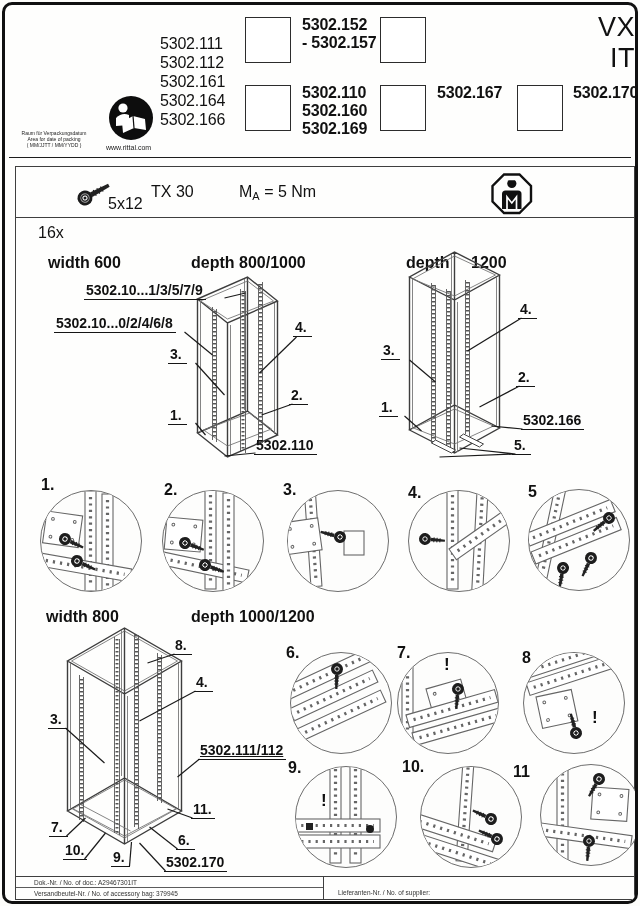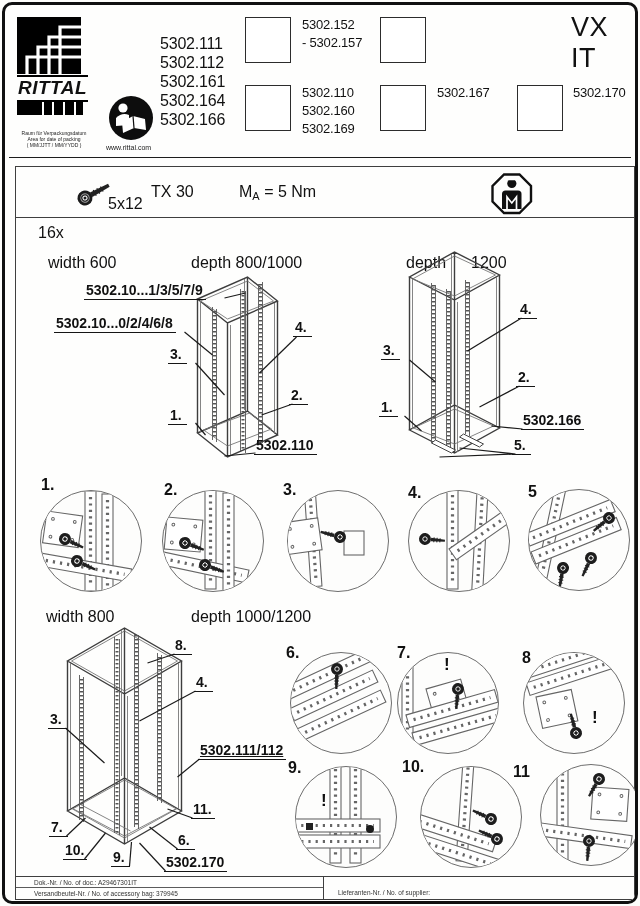--- a/index.html
+++ b/index.html
@@ -2,35 +2,35 @@
 <html><head>
 <meta charset="utf-8">
 <style>
   html,body{margin:0;padding:0;background:#ffffff;}
   .stage{width:640px;height:906px;position:relative;background:#fdfdfb;font-family:"Liberation Sans",sans-serif;color:#111;}
   .page{position:absolute;left:2px;top:2px;width:636px;height:902px;box-sizing:border-box;border:3px solid #101010;border-radius:10px;background:#fefefd;overflow:hidden;}
   .abs{position:absolute;}
   
   .models div{font-size:16px;line-height:19px;letter-spacing:-0.2px;}
   .cbx{position:absolute;width:46px;height:46px;border:1.6px solid #2c2c2c;background:#fff;box-sizing:border-box;}
-  .cblbl div{font-size:13px;line-height:18px;letter-spacing:-0.2px;}
+  .cblbl div{font-size:16px;line-height:18px;letter-spacing:-0.2px;font-weight:bold;}
   .vxit{font-size:27px;letter-spacing:0.5px;}
   .hsep{position:absolute;left:4px;right:4px;top:152px;border-top:1.6px solid #1d1d1d;height:0;}
   
   .logoword{font:italic 700 19px "Liberation Sans",sans-serif;letter-spacing:0.5px;border-top:2.5px solid #000;border-bottom:2.5px solid #000;padding:0 1px 1px 1px;display:inline-block;}
   .logobar{width:66px;height:13px;background:linear-gradient(90deg,#000 0 38%,#fff 38% 41%,#000 41% 53%,#fff 53% 56%,#000 56% 70%,#fff 70% 73%,#000 73% 86%,#fff 86% 89%,#000 89% 100%);}
   .logocap{font-size:5px;line-height:6px;text-align:center;color:#222;width:86px;}
   .website{font-size:7px;color:#222;}
   
   .frame{position:absolute;left:10px;top:161px;width:620px;height:734px;box-sizing:border-box;border:1.4px solid #3f3f3f;background:#fefefd;}
   .tbar{position:absolute;left:0;top:0;width:100%;height:51px;box-sizing:border-box;border-bottom:1.4px solid #3f3f3f;}
   .tbar .t{font-size:16px;}
   .sub{font-size:11px;vertical-align:-3px;}
   .sectitle{font-weight:700;font-size:17px;}
-  .dim{font-weight:400;font-size:16px;}
+  .dim{font-weight:700;font-size:16px;}
   .lbl{position:absolute;font-weight:700;font-size:14px;line-height:15px;border-bottom:1.6px solid #151515;padding:0 3px 1px 2px;min-width:14px;white-space:nowrap;}
   .dnum{position:absolute;font-weight:600;font-size:16px;}
   .dcircle{position:absolute;width:100px;height:100px;border:1.4px solid #6e6e6e;border-radius:50%;overflow:hidden;background:#fdfdfc;}
   .mark{position:absolute;font-weight:700;font-size:17px;}
   
   .foot{position:absolute;left:0;bottom:0;width:100%;height:23px;box-sizing:border-box;border-top:1.4px solid #3f3f3f;font-size:6.5px;color:#333;}
   .foot .lcell{position:absolute;left:0;top:0;width:308px;height:100%;border-right:1.2px solid #3f3f3f;box-sizing:border-box;}
   .foot .row1{position:absolute;left:0;top:0;right:0;height:11px;border-bottom:1px solid #5a5a5a;box-sizing:border-box;padding:2px 0 0 18px;}
   .foot .row2{position:absolute;left:0;top:11px;right:0;height:11px;padding:2px 0 0 18px;box-sizing:border-box;}
   .foot .rcell{position:absolute;left:308px;top:0;right:0;height:100%;}
@@ -64,31 +64,20 @@
       <line x1="15" y1="-2.1" x2="15" y2="2.1" stroke="#222" stroke-width="1"></line>
       <circle cx="0" cy="0" r="6" fill="#1d1d1d"></circle>
       <circle cx="0" cy="0" r="2.2" fill="none" stroke="#fff" stroke-width="0.9"></circle>
     </g>
   </defs>
 </svg>
 
 <div class="stage">
   <div class="page">
 
-    <div class="abs" style="left:12px;top:12px;">
-      <svg width="64" height="58">
-        <rect x="0" y="0" width="64" height="57" fill="#000"></rect>
-        <path d="M10,57 L10,40 L64,40" stroke="#fff" stroke-width="3.2" fill="none"></path>
-        <path d="M21,57 L21,30 L64,30" stroke="#fff" stroke-width="3.2" fill="none"></path>
-        <path d="M32,57 L32,20 L64,20" stroke="#fff" stroke-width="3.2" fill="none"></path>
-        <path d="M43,57 L43,10 L64,10" stroke="#fff" stroke-width="3.2" fill="none"></path>
-      </svg>
-      <div class="logoword">RITTAL</div>
-      <div class="logobar"></div>
-    </div>
     <div class="abs logocap" style="left:6px;top:125px;">
       <div>Raum für Verpackungsdatum</div>
       <div>Area for date of packing</div>
       <div>( MM/JJTT / MM/YYDD )</div>
     </div>
 
     <svg class="abs" style="left:103px;top:90px;" width="46" height="46">
       <circle cx="23" cy="23" r="22" fill="#0d0d0d"></circle>
       <circle cx="15" cy="13" r="4.6" fill="#fff"></circle>
       <path d="M8,23 Q14,17 21,20 L21,30 L8,31 Z" fill="#fff"></path>
@@ -124,21 +113,21 @@
     <div class="cbx" style="left:375px;top:80px;"></div>
     <div class="abs cblbl" style="left:432px;top:79px;">
       <div>5302.167</div>
     </div>
 
     <div class="cbx" style="left:512px;top:80px;"></div>
     <div class="abs cblbl" style="left:568px;top:79px;">
       <div>5302.170</div>
     </div>
 
-    <div class="abs vxit" style="left:566px;top:7px;">VX IT</div>
+    <div class="abs vxit" style="left:566px;top:7px;text-align:right;">VX IT</div>
 
     <div class="hsep"></div>
 
     <div class="frame">
 
       <div class="tbar">
         <span class="abs t" style="left:22px;top:16px;margin-top:41px;">16x</span>
         <svg class="abs" style="left:58px;top:8px;" width="42" height="34">
           <g transform="translate(11,23) rotate(-28)">
             <path d="M7,-2.6 L27,-1.7 L27,1.7 L7,2.6 Z" fill="#222"></path>

